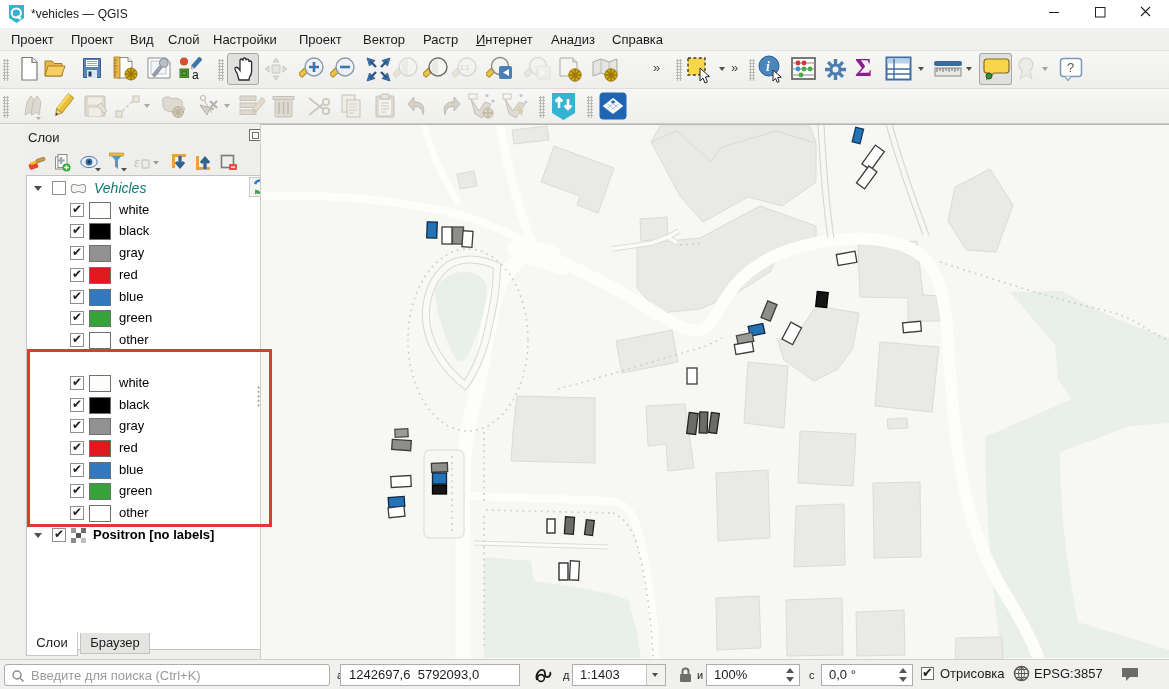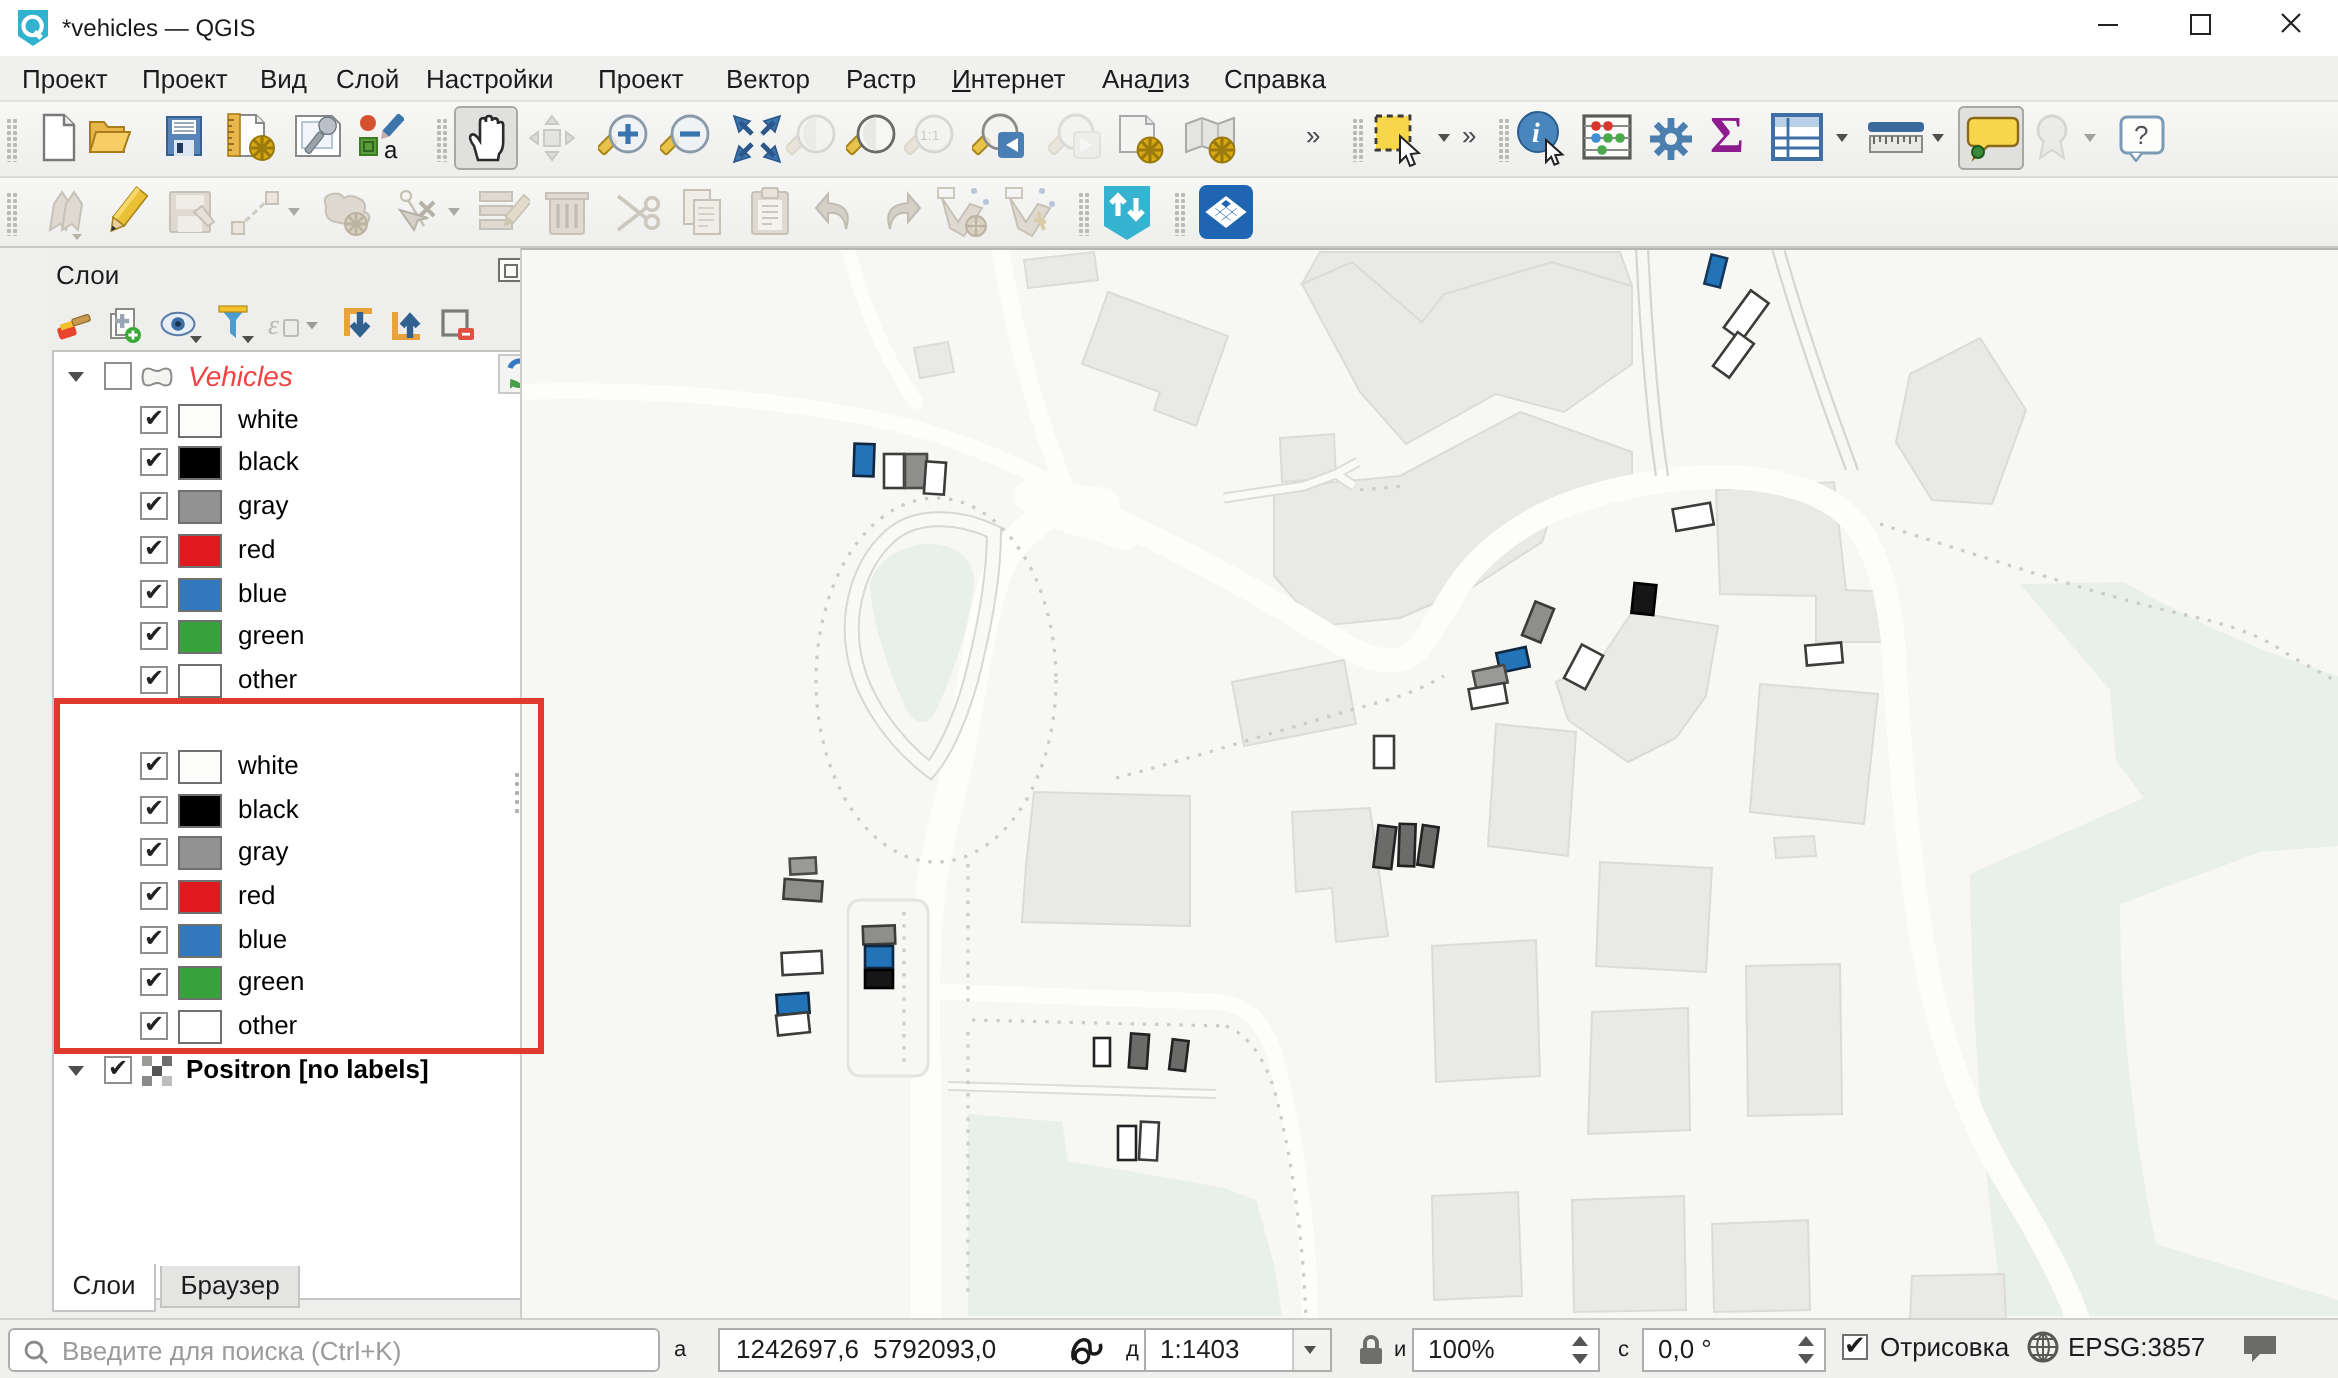--- a/index.html
+++ b/index.html
@@ -452,21 +452,21 @@
       </svg>
     </div>
     <div id="tree">
 
       <div class="trow" style="top:2px">
           <div class="arr"></div>
           <div class="cb" style="left:25px"></div>
         <svg style="position:absolute;left:43px;top:3px" width="17" height="15" viewBox="0 0 17 15">
             <path d="M2,4 q-1.5,3.5 0,7 q2,1.5 4.5,0 q2.5,-1 4,0 q2.5,1.5 4.5,0 q1.5,-3.5 0,-7 q-2,-1.5 -4.5,0 q-1.5,1 -4,0 q-2.5,-1.5 -4.5,0 Z" fill="#f4f4f2" stroke="#8a8a88"></path>
           </svg>
-        <span style="position:absolute;left:67px;top:2px;font-size:14px;font-style:italic;color:#ef4444">Vehicles</span>
+        <span style="position:absolute;left:67px;top:2px;font-size:14px;font-style:italic;color:#0f766e">Vehicles</span>
         <div style="position:absolute;right:7px;top:-1px;width:22px;height:20px;border:1px solid #c9c9c7;background:#f4f4f2">
           <svg width="18" height="18" viewBox="0 0 18 18" style="position:absolute;left:1px;top:0px">
               <path d="M4,6 A5.2,5.2 0 0 1 13,4.5" fill="none" stroke="#3579c0" stroke-width="2.6"></path>
               <path d="M13.6,1 L13.6,6 L9.4,4.6 Z" fill="#3579c0"></path>
               <path d="M13.6,11 A5.2,5.2 0 0 1 4.8,13" fill="none" stroke="#43a047" stroke-width="2.6"></path>
               <path d="M4,16.4 L4.2,11.4 L8.4,13 Z" fill="#43a047"></path>
               <circle cx="14" cy="14" r="3" fill="#2f9e33"></circle>
             </svg>
         </div>
       </div>
@@ -683,21 +683,21 @@
 
   <div id="status">
     <div class="sbox" style="left:4px;width:326px;border-radius:3px;color:#9b9b99;">
       <svg style="position:absolute;left:6px;top:4px" width="14" height="14" viewBox="0 0 14 14">
           <circle cx="6" cy="6" r="4" fill="none" stroke="#8a8a88" stroke-width="1.4"></circle>
           <path d="M9,9 L12.5,12.5" stroke="#8a8a88" stroke-width="1.4"></path>
         </svg>
       <span style="position:absolute;left:26px;top:3px">Введите для поиска (Ctrl+K)</span>
     </div>
     <div class="slbl" style="left:337px">а</div>
-    <div class="sbox" style="left:359px;width:218px;">
+    <div class="sbox" style="left:340px;width:180px;">
         <span style="position:absolute;left:8px;top:2px">1242697,6&nbsp;&nbsp;5792093,0</span>
       </div>
     <svg style="position:absolute;left:533px;top:5px" width="22" height="20" viewBox="0 0 22 20">
       <path d="M4,15 C2,10 6,4 10,5 C14,6 10,12 14,12 C17,12 18,9 17,7" fill="none" stroke="#1a1a1a" stroke-width="1.8"></path>
       <circle cx="8" cy="13" r="3.4" fill="none" stroke="#1a1a1a" stroke-width="1.6"></circle>
     </svg>
     <div class="slbl" style="left:563px">д</div>
     <div class="sbox" style="left:572px;width:94px;">
         <span style="position:absolute;left:7px;top:2px">1:1403</span>
       <div style="position:absolute;right:0;top:0;width:19px;height:20px;background:#f2f2f0;border-left:1px solid #c9c9c7">

